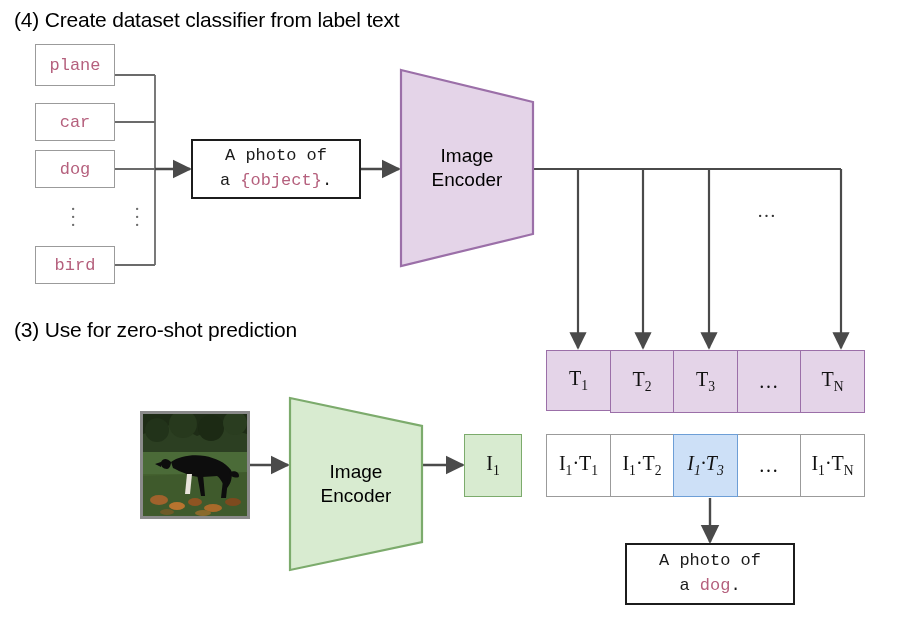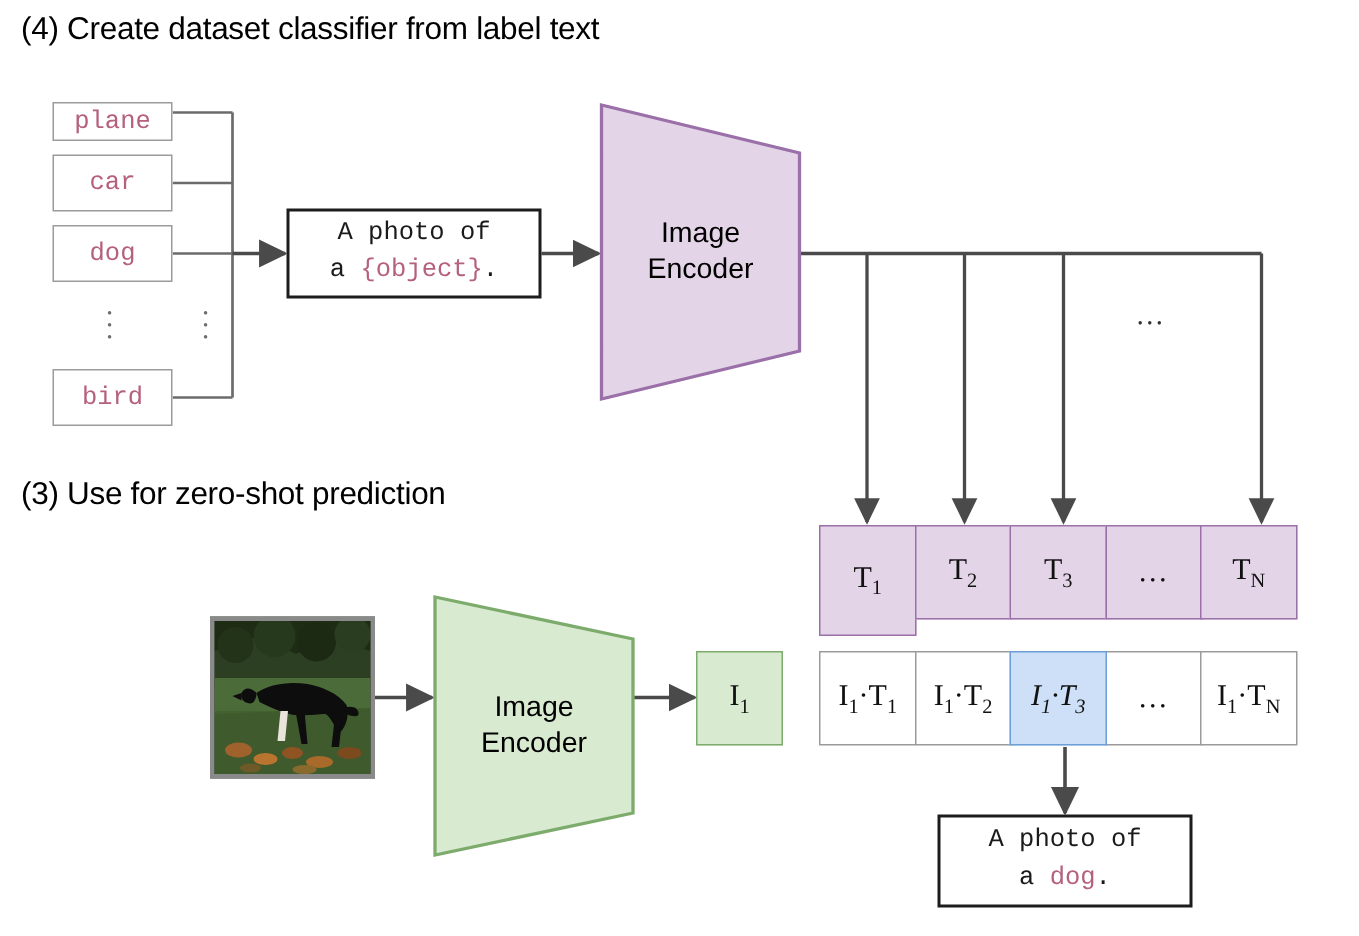--- a/index.html
+++ b/index.html
@@ -189,21 +189,21 @@
       <path d="M421,465 L463,465" marker-end="url(#arrow)"></path>
     </g>
 
     <g stroke="#4a4a4a" stroke-width="2.4" fill="none">
       <path d="M710,498 L710,542" marker-end="url(#arrow)"></path>
     </g>
   </svg>
 
   <div class="abs section-title" style="left:14px; top:8px;">(4) Create dataset classifier from label text</div>
 
-  <div class="abs label-box" style="left:35px; top:68px; width:80px; height:26px;">
+  <div class="abs label-box" style="left:35px; top:44px; width:80px; height:42px;">
     <span>plane</span>
   </div>
   <div class="abs label-box" style="left:35px; top:103px; width:80px; height:38px;">
     <span>car</span>
   </div>
   <div class="abs label-box" style="left:35px; top:150px; width:80px; height:38px;">
     <span>dog</span>
   </div>
   <div class="abs vdots" style="left:53px; top:200px; width:40px;">
     <div>.</div>
@@ -273,21 +273,21 @@
     <svg class="trap-svg" width="136" height="176">
       <polygon points="2,2 134,30 134,146 2,174" fill="#d8ebd0" stroke="#7cab6c" stroke-width="2.2"></polygon>
     </svg>
     <div class="enc-label">
       <div>Image</div>
       <div>Encoder</div>
     </div>
   </div>
 
   <div class="abs row-flex" style="left:546px; top:350px;">
-    <div class="cell cell-t" style="width:65px; height:74px;">
+    <div class="cell cell-t" style="width:65px; height:61px;">
       <span><span>T</span><sub>1</sub></span>
     </div>
     <div class="cell cell-t" style="width:65px; height:63px;">
       <span><span>T</span><sub>2</sub></span>
     </div>
     <div class="cell cell-t" style="width:65px; height:63px;">
       <span><span>T</span><sub>3</sub></span>
     </div>
     <div class="cell cell-t" style="width:65px; height:63px;">
       <span class="dots">…</span>

